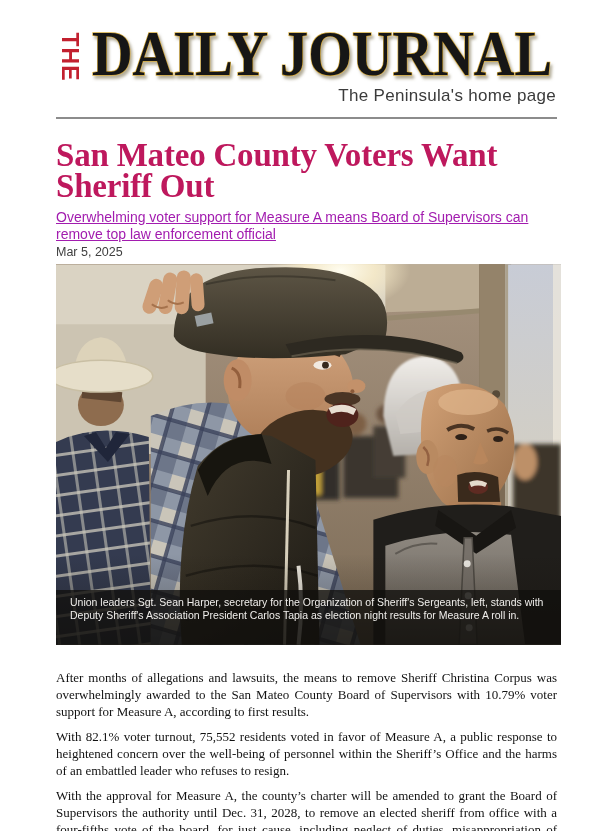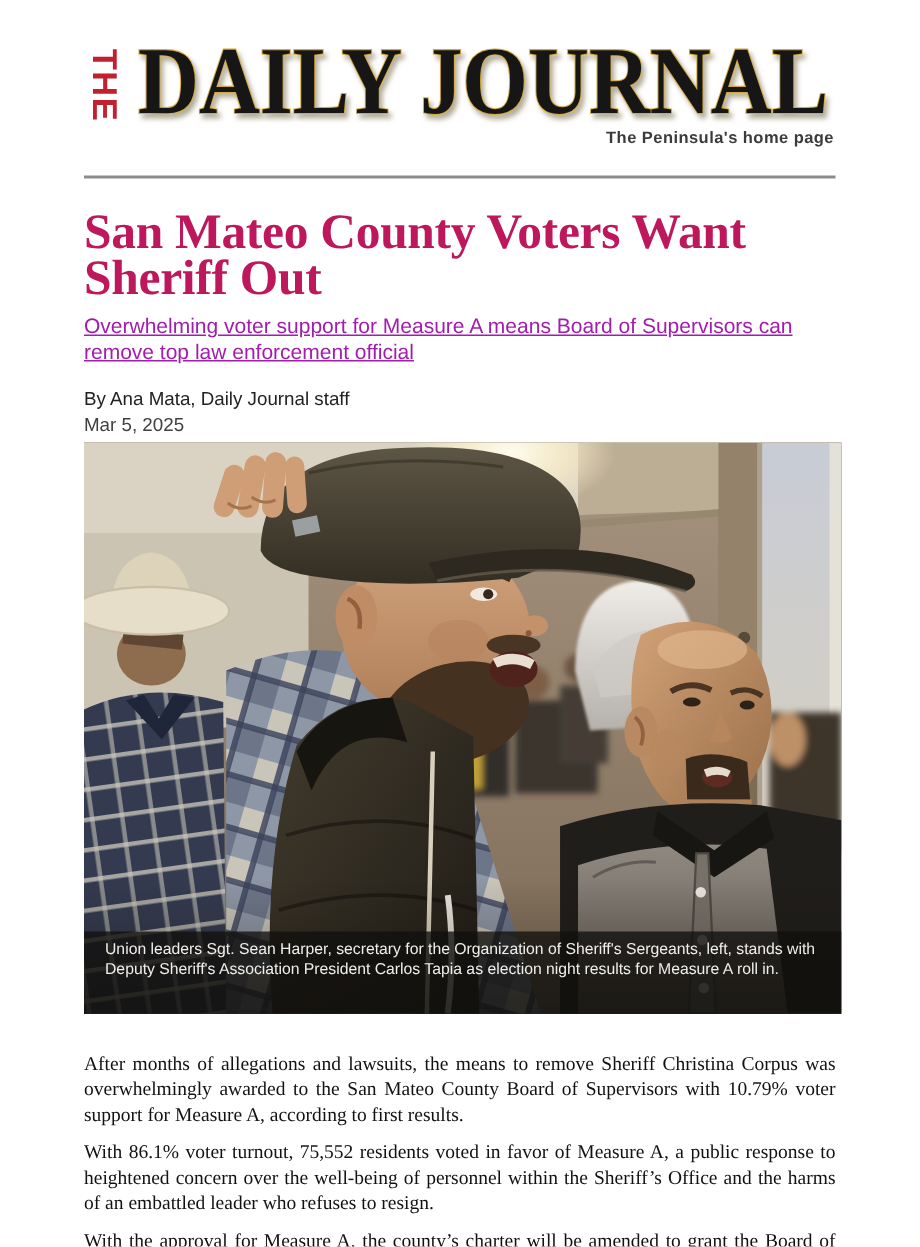--- a/index.html
+++ b/index.html
@@ -15,21 +15,21 @@
   .the-vertical {
     position:absolute; left:-12px; top:23px; width:52px; height:24px;
     transform:rotate(90deg);
     font-family:"Liberation Sans", sans-serif; font-weight:bold;
     font-size:23px; letter-spacing:1px; color:#c2202f; text-align:center;
     line-height:24px;
   }
   .logo-svg { position:absolute; left:36px; top:3px; }
   .tagline {
     position:absolute; right:1px; top:64px;
-    font-size:11px; font-weight:bold; color:#3b3b3b; letter-spacing:0.3px;
+    font-size:17px; font-weight:normal; color:#3b3b3b; letter-spacing:0.3px;
   }
   .masthead-rule { border:none; border-top:2px solid #8c8c8c; margin:0; }
 
   
   h1.headline {
     margin-top:21px;
     font-family:"Liberation Serif", serif; font-weight:bold;
     font-size:33px; line-height:31px; color:#be185d; letter-spacing:-0.2px;
   }
   .subhead {
@@ -79,21 +79,20 @@
         <text x="0" y="50" textLength="460" lengthAdjust="spacingAndGlyphs" font-family="Liberation Serif, serif" font-weight="bold" font-size="64" fill="#161412" stroke="#d4aa3c" stroke-width="1.4" paint-order="stroke" filter="url(#logoShadow)">DAILY JOURNAL</text>
       </svg>
       <div class="tagline">The Peninsula's home page</div>
     </div>
   </header>
 
   <hr class="masthead-rule">
 
   <h1 class="headline">San Mateo County Voters Want Sheriff Out</h1>
   <p class="subhead">Overwhelming voter support for Measure A means Board of Supervisors can remove top law enforcement official</p>
-  <div class="byline">By Ana Mata, Daily Journal staff</div>
   <div class="date">Mar 5, 2025</div>
 
   <figure class="photo">
     <svg width="505" height="381" viewBox="0 0 506 381" aria-hidden="true">
       <defs>
         <linearGradient id="bgWall" x1="0" y1="0" x2="0" y2="1">
           <stop offset="0" stop-color="#a79480"></stop>
             <stop offset="1" stop-color="#7c6b56"></stop>
         </linearGradient>
         <radialGradient id="glow" cx="0.5" cy="0.5" r="0.5">
@@ -271,18 +270,18 @@
     </svg>
 
     <figcaption class="photo-caption-overlay">
       <p class="cap">Union leaders Sgt. Sean Harper, secretary for the Organization of Sheriff's Sergeants, left, stands with Deputy Sheriff's Association President Carlos Tapia as election night results for Measure A roll in.</p>
       <p class="cred">Ana Mata/Daily Journal staff</p>
     </figcaption>
   </figure>
 
   <article class="body-text">
     <p>After months of allegations and lawsuits, the means to remove Sheriff Christina Corpus was overwhelmingly awarded to the San Mateo County Board of Supervisors with 10.79% voter support for Measure A, according to first results.</p>
-    <p>With 86.1% voter turnout, 75,552 residents voted in favor of Measure A, a public response to heightened concern over the well-being of personnel within the Sheriff’s Office and the harms of an embattled leader who refuses to resign.</p>
+    <p>With 82.1% voter turnout, 75,552 residents voted in favor of Measure A, a public response to heightened concern over the well-being of personnel within the Sheriff’s Office and the harms of an embattled leader who refuses to resign.</p>
     <p>With the approval for Measure A, the county’s charter will be amended to grant the Board of Supervisors the authority until Dec. 31, 2028, to remove an elected sheriff from office with a four-fifths vote of the board, for just cause, including neglect of duties, misappropriation of public funds or obstructing an investigation.</p>
 
   </article>
 
 </div>
 
 </body></html>

